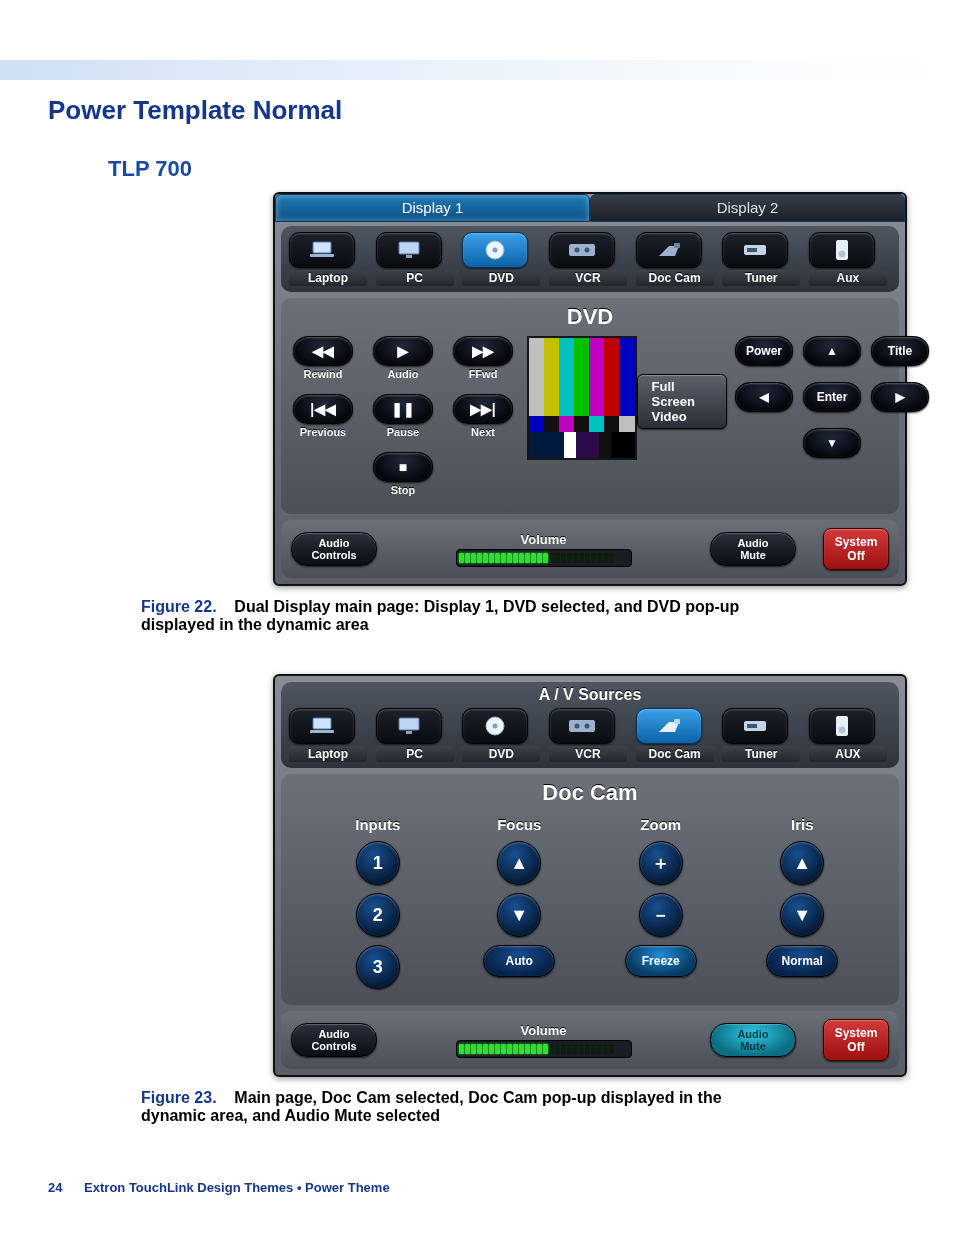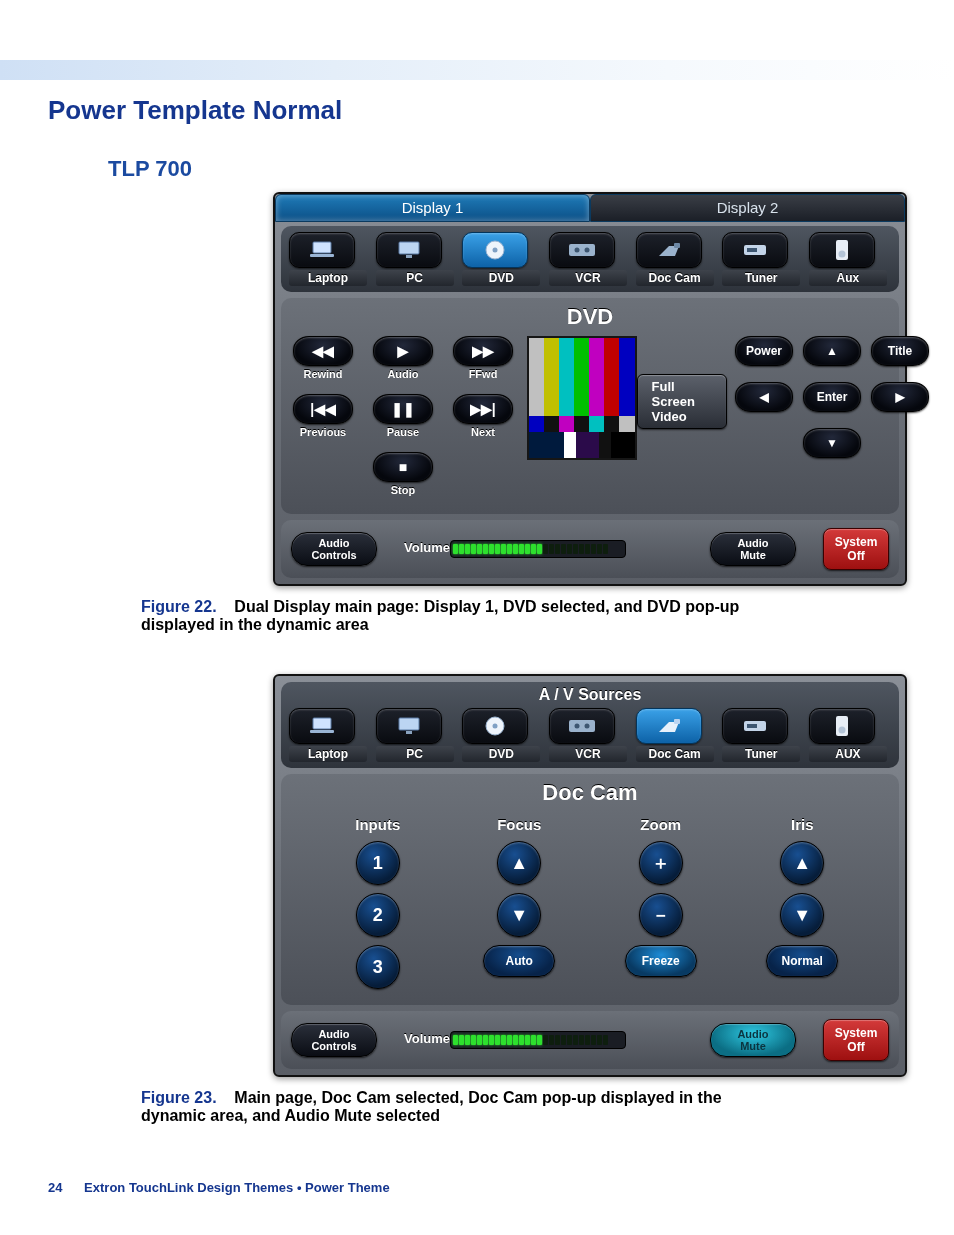--- a/index.html
+++ b/index.html
@@ -46,21 +46,21 @@
 .bot-a{flex:3;background:#001a3d}.bot-b{flex:1;background:#fff}.bot-c{flex:2;background:#2b0b4a}.bot-d{flex:1;background:#111}.bot-e{flex:2;background:#000}
 .fsbtn{margin-top:6px;padding:4px 14px;background:linear-gradient(180deg,#5c616b,#2a2e36);border:1px solid #000;border-radius:6px;color:#fff;font-weight:700;font-size:13px;box-shadow:inset 0 1px 1px rgba(255,255,255,0.3),0 1px 2px rgba(0,0,0,0.6)}
 .navcol{display:grid;grid-template-columns:repeat(3,62px);grid-auto-rows:40px;gap:6px;align-content:start}
 .navcol .oval{width:56px;height:28px;font-size:12px}
 .navcol .empty{visibility:hidden}
 
 .footband{background:linear-gradient(180deg,#6b7078,#4b4f57);border-radius:10px;margin:0 6px;padding:8px 10px;display:flex;align-items:center;gap:27px}
 .pillbtn{padding:4px 14px;border-radius:16px;background:linear-gradient(180deg,#2a2f3a,#0a0d14);border:1px solid #000;color:#fff;font-weight:700;font-size:11px;text-align:center;line-height:1.1;box-shadow:inset 0 1px 1px rgba(255,255,255,0.25),0 1px 2px rgba(0,0,0,0.7);min-width:56px}
 .pillbtn.cyan{background:radial-gradient(ellipse at 50% 30%,#2fc9e2,#0b6e84 70%);color:#0b3540}
 .sysoff{width:64px;height:40px;border-radius:8px;background:linear-gradient(180deg,#d33a3a,#9e1010);border:1px solid #3b0000;color:#fff;font-weight:700;font-size:12px;text-align:center;line-height:1.2;display:flex;align-items:center;justify-content:center;box-shadow:inset 0 1px 1px rgba(255,255,255,0.3),0 1px 2px rgba(0,0,0,0.7)}
-.volblock{flex:1;display:flex;flex-direction:row;align-items:flex-start}
+.volblock{flex:1;display:flex;flex-direction:column;align-items:center}
 .voltitle{color:#fff;font-weight:700;font-size:13px;text-shadow:0 -1px 0 #000;margin-bottom:2px}
 .volbar{width:170px;height:16px;background:#1a1d24;border:1px solid #000;border-radius:4px;display:flex;align-items:center;padding:0 2px;gap:1px}
 .seg{width:5px;height:10px;background:#0e1e0e;border-radius:1px}
 .seg.on{background:#2ee02e;box-shadow:0 0 3px #2ee02e}
 
 .doccamgrid{display:flex;justify-content:space-around;padding:4px 20px 10px 20px}
 .dccol{display:flex;flex-direction:column;align-items:center;gap:8px;width:120px}
 .dccol .hdr{color:#fff;font-weight:700;font-size:15px;text-shadow:0 -1px 0 #000}
 .circle{width:42px;height:42px;border-radius:50%;background:radial-gradient(circle at 40% 30%,#184f91,#061d3a 70%);border:1px solid #000;box-shadow:inset 0 1px 2px rgba(255,255,255,0.3),0 1px 2px rgba(0,0,0,0.7);display:flex;align-items:center;justify-content:center;color:#fff;font-weight:700;font-size:18px}
 .pill{width:70px;height:30px;border-radius:16px;background:radial-gradient(ellipse at 50% 30%,#154d8d,#072349 70%);border:1px solid #000;box-shadow:inset 0 1px 2px rgba(255,255,255,0.3),0 1px 2px rgba(0,0,0,0.7);display:flex;align-items:center;justify-content:center;color:#fff;font-weight:700;font-size:12px}

